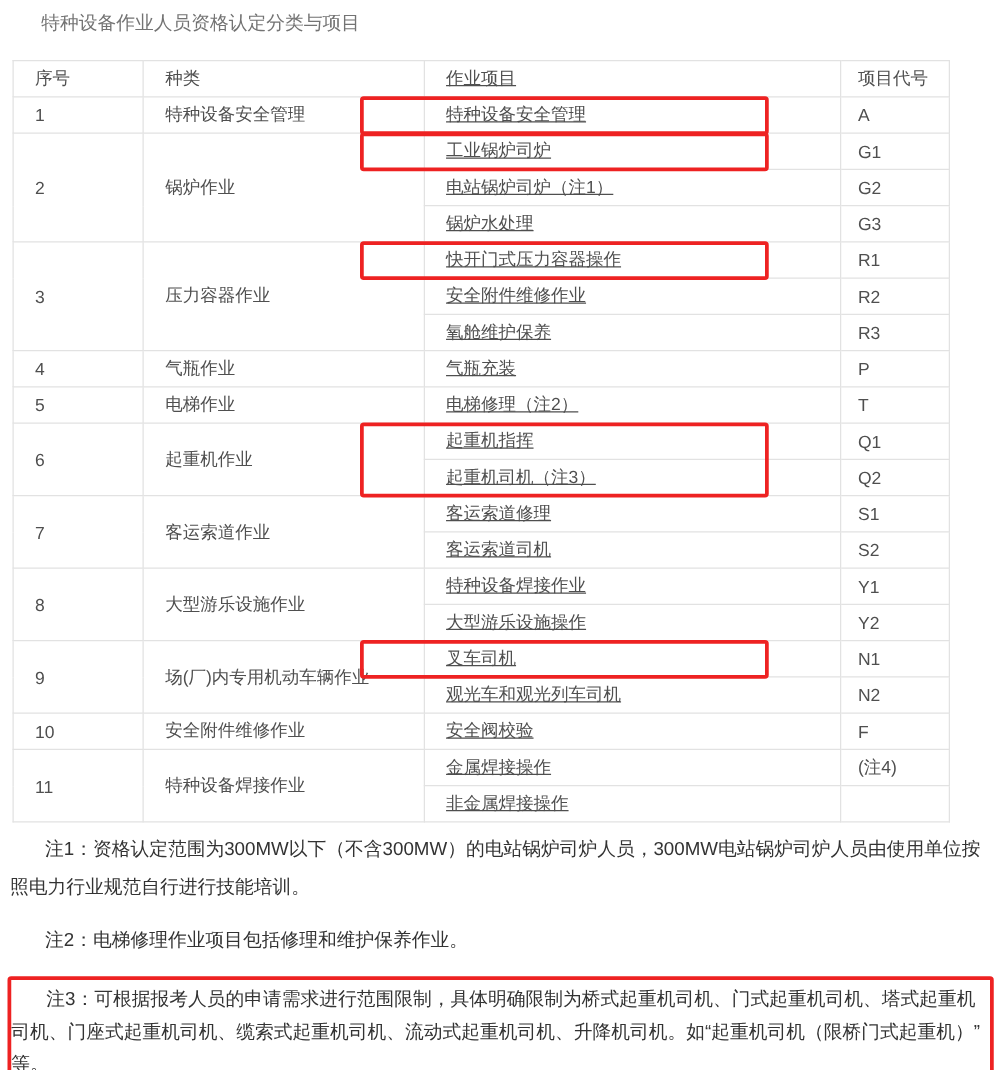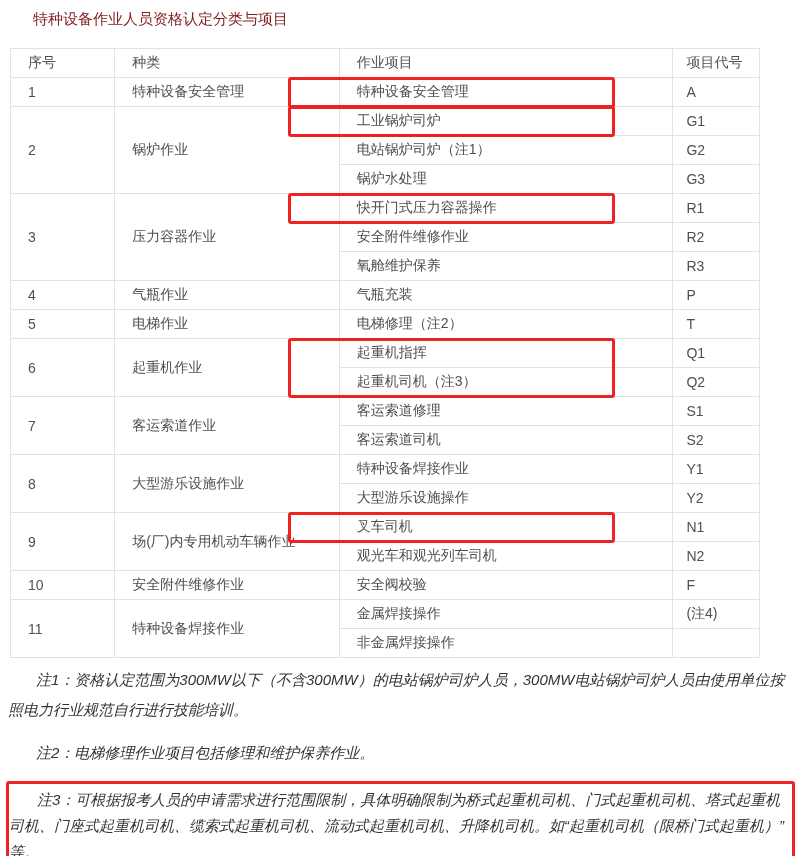--- a/index.html
+++ b/index.html
@@ -8,21 +8,21 @@
     font-family: "Liberation Sans", "DejaVu Sans", sans-serif;
     color: #333;
   }
   .page { padding: 0 8px; }
 
   .doc-title {
     margin: 9px 0 12px 0;
     padding-left: 25px;
     font-size: 15px;
     line-height: 20px;
-    color: #7f1d1d;
+    color: #737373;
   }
 
   .table-wrap {
     position: relative;
     margin: 19px 0 0 2px;
     width: 651px;
   }
   table {
     border-collapse: collapse;
     width: 750px;
@@ -35,41 +35,40 @@
     height: 28px;
     padding: 0 4px 0 17px;
     font-weight: normal;
     text-align: left;
     vertical-align: middle;
     overflow: hidden;
     white-space: nowrap;
   }
   th.col-no,  td.col-no  { width: 67px; }
   th.col-cat, td.col-cat { width: 170px; }
-  th.col-proj,td.col-proj{ width: 263px; }
+  th.col-proj,td.col-proj{ width: 263px; text-decoration: underline; }
   th.col-code,td.col-code{ width: 56px; padding-left: 13px; }
 
   .hl-box {
     position: absolute;
     left: 278px;
     width: 327px;
     border: 3px solid var(--red, #ee2222);
     border-radius: 3px;
     box-sizing: border-box;
     pointer-events: none;
   }
 
   .notes { margin-top: 6px; }
   .note {
     margin: 13px 0;
     font-size: 15px;
     line-height: 30px;
     text-indent: 28px;
     color: #333;
-    font-style: italic;
   }
   .note-first { margin-top: 7px; }
   .note-box {
     margin: 13px 0 14px -2px;
     border: 3px solid var(--red, #ee2222);
     border-radius: 3px;
     padding: 3px 4px 4px 0;
   }
   .note-box .note { margin: 0; line-height: 26px; }
 </style>

